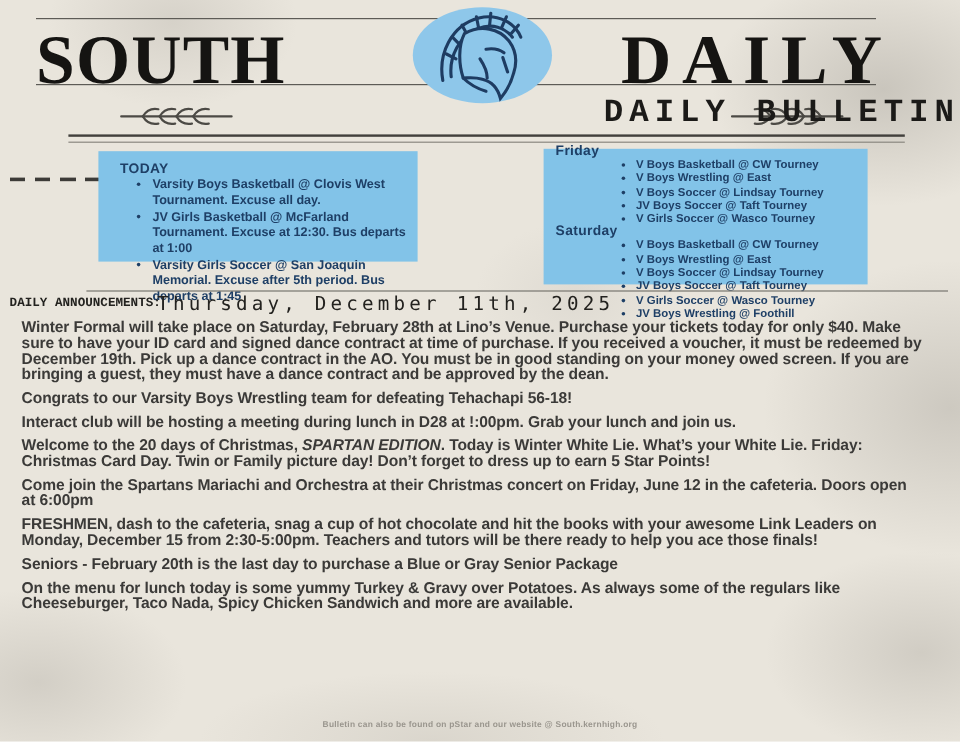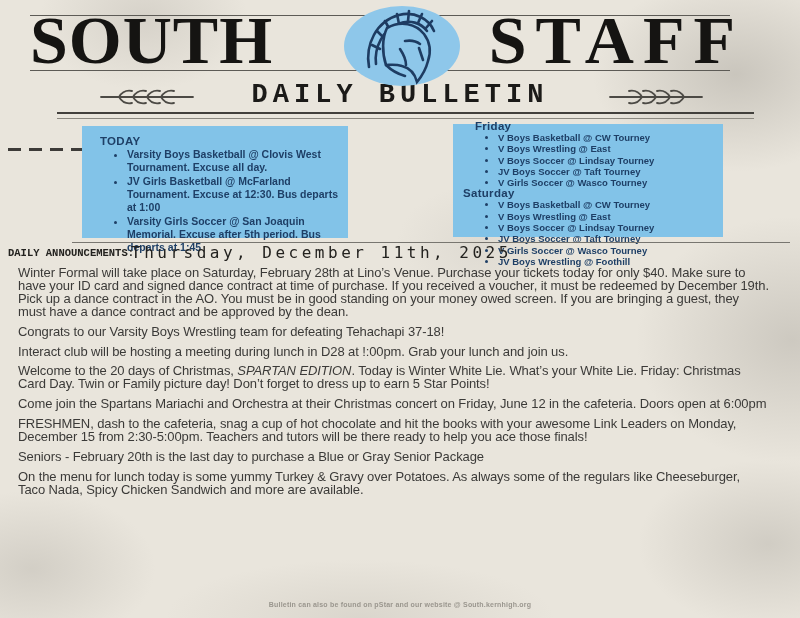--- a/index.html
+++ b/index.html
@@ -15,50 +15,50 @@
       radial-gradient(ellipse 300px 90px at 45% 100%, rgba(165,160,150,.22), transparent 65%),
       radial-gradient(ellipse 160px 110px at 18% 3%, rgba(165,160,152,.28), transparent 65%),
       radial-gradient(ellipse 120px 90px at 60% 40%, rgba(210,206,198,.45), transparent 70%);
     font-family:"Liberation Sans", sans-serif;
   }
   
   .rule{position:absolute;left:30px;width:700px;height:0;border-top:1.5px solid #5d5b56;}
   .rule-top{top:15px;}
   .rule-mid{top:70px;}
   .mast-title{
-    position:absolute;top:6px;color:#151412;
+    position:absolute;top:21px;color:#151412;
     font-family:"Liberation Serif", serif;font-weight:bold;
-    font-size:68px;line-height:1;z-index:2;
+    font-size:58px;line-height:1;z-index:2;
   }
   .mast-south{left:30px;letter-spacing:1px;}
   .mast-high{right:56px;letter-spacing:9px;}
   .logo{position:absolute;left:342px;top:5px;width:120px;height:82px;z-index:3;}
   .sprig{position:absolute;top:88px;width:96px;height:17px;}
   .sprig-left{left:99px;}
   .sprig-right{left:608px;transform:scaleX(-1);}
   .bulletin-title{
-    position:absolute;top:80px;left:0;width:800px;text-align:center;
+    position:absolute;top:80px;left:0;width:800px;text-align:right;
     font-family:"Liberation Mono", monospace;font-weight:bold;
     font-size:27px;letter-spacing:5px;color:#1b1a18;z-index:2;
   }
   .double-rule{
     position:absolute;top:112px;left:57px;width:697px;height:4px;
     border-top:2.5px solid #42403c;border-bottom:1px solid #8b8880;
   }
   
   .box{position:absolute;background:#82c3e8;color:#1e3f66;}
-  .box-today{left:82px;top:126px;width:266px;height:112px;}
+  .box-today{left:82px;top:126px;width:266px;height:92px;}
   .box-weekend{left:453px;top:124px;width:270px;height:113px;}
   .box h3{margin:0;font-size:11.5px;font-weight:bold;letter-spacing:.3px;}
   .box-today h3{padding:9px 0 1px 18px;}
   .box-weekend h3{padding:0 0 0 10px;line-height:11px;}
-  .box-weekend h3.first{margin-top:-3px;margin-left:12px;}
+  .box-weekend h3.first{margin-top:-3px;}
   .box ul{margin:0;padding:0 6px 0 45px;}
   .box-today li{font-size:10.5px;line-height:13px;margin:0 0 1px 0;}
-  .box-weekend ul{}
+  .box-weekend ul{margin-left:32px;}
   .box-weekend li{font-size:9.5px;line-height:11.3px;}
   .box li{font-weight:bold;list-style:disc outside;}
   .box li::marker{color:#1e3f66;}
   .dash-decor{
     position:absolute;left:8px;top:148px;width:80px;height:3px;
     background:repeating-linear-gradient(90deg,#3d3b38 0 13px,transparent 13px 21px);
   }
   
   .ann-rule{position:absolute;top:242px;left:72px;width:718px;border-top:1px solid #787670;}
   .ann-label{
@@ -67,37 +67,37 @@
     font-size:10.5px;color:#23221f;letter-spacing:0;
   }
   .ann-date{
     position:absolute;left:131px;top:243px;
     font-family:"DejaVu Sans Mono", monospace;
     font-size:16px;letter-spacing:3.5px;color:#23221f;
   }
   .announcements{position:absolute;left:18px;top:267px;width:768px;}
   .announcements p{
     margin:0 16px 7px 0;font-size:13px;line-height:12.9px;
-    font-weight:normal;color:#3b3a38;letter-spacing:-0.1px;
+    font-weight:bold;color:#3b3a38;letter-spacing:-0.1px;
   }
   .announcements .it{font-style:italic;}
   .footer-note{
     position:absolute;left:0;top:601px;width:800px;text-align:center;
     font-size:7px;color:#9a968e;font-weight:bold;letter-spacing:.2px;
   }
 </style>
 </head>
 <body>
 
 <div class="page">
 
   <div class="rule rule-top"></div>
   <div class="rule rule-mid"></div>
   <div class="mast-title mast-south">SOUTH</div>
-  <div class="mast-title mast-high">STAFF</div>
+  <div class="mast-title mast-high">DAILY</div>
 
   <svg class="logo" viewBox="0 0 120 82" xmlns="http://www.w3.org/2000/svg">
     <ellipse cx="60" cy="41" rx="58" ry="40" fill="#8ec7ea"></ellipse>
     <g stroke="#1e3c62" fill="none" stroke-width="2.6" stroke-linecap="round">
       <path d="M27,62 C23,40 34,16 57,10 C73,6 87,14 92,26"></path>
       <path d="M34,59 C32,42 41,25 56,19 C68,14 79,18 85,26"></path>
       <path d="M38,44 L30,40"></path>
         <path d="M42,33 L35,26"></path>
         <path d="M48,25 L43,16"></path>
       <path d="M57,19 L55,9"></path>
@@ -171,21 +171,21 @@
       <li>JV Boys Wrestling @ Foothill</li>
     </ul>
   </div>
 
   <div class="ann-rule"></div>
   <div class="ann-label">DAILY ANNOUNCEMENTS:</div>
   <div class="ann-date">Thursday, December 11th, 2025</div>
 
   <div class="announcements">
     <p><span>Winter Formal will take place on Saturday, February 28th at Lino’s Venue. Purchase your tickets today for only $40. Make sure to have your ID card and signed dance contract at time of purchase. If you received a voucher, it must be redeemed by December 19th. Pick up a dance contract in the AO. You must be in good standing on your money owed screen.  If you are bringing a guest, they must have a dance contract and be approved by the dean.</span></p>
-    <p><span>Congrats to our Varsity Boys Wrestling team for defeating Tehachapi 37-18!</span></p>
+    <p><span>Congrats to our Varsity Boys Wrestling team for defeating Tehachapi 56-18!</span></p>
     <p><span>Interact club will be hosting a meeting during lunch in D28 at !:00pm. Grab your lunch and join us.</span></p>
     <p><span>Welcome to the 20 days of Christmas, </span><span class="it">SPARTAN EDITION</span><span>. Today is  Winter White Lie. What’s your White Lie. Friday: Christmas Card Day. Twin or Family picture day! Don’t forget to dress up to earn 5 Star Points!</span></p>
     <p><span>Come join the Spartans Mariachi and Orchestra at their Christmas concert on Friday, June 12 in the cafeteria. Doors open at 6:00pm</span></p>
     <p><span>FRESHMEN, dash to the cafeteria, snag a cup of hot chocolate and hit the books with your awesome Link Leaders on Monday, December 15 from 2:30-5:00pm. Teachers and tutors will be there ready to help you ace those finals!</span></p>
     <p><span>Seniors - February 20th is the last day to purchase a Blue or Gray Senior Package</span></p>
     <p><span>On the menu for lunch today is some yummy Turkey &amp; Gravy over Potatoes. As always some of the regulars like Cheeseburger, Taco Nada, Spicy Chicken Sandwich and more are available.</span></p>
   </div>
 
   <div class="footer-note">Bulletin can also be found on pStar and our website @ South.kernhigh.org</div>
 </div>

